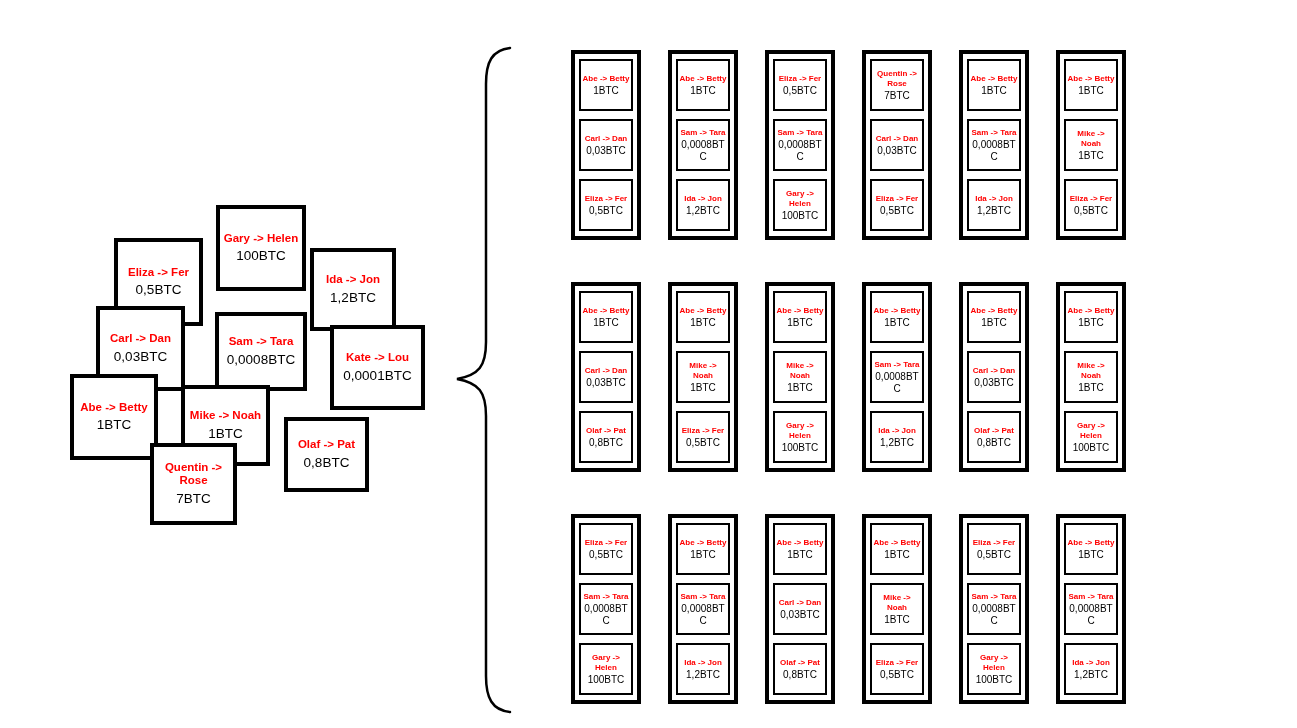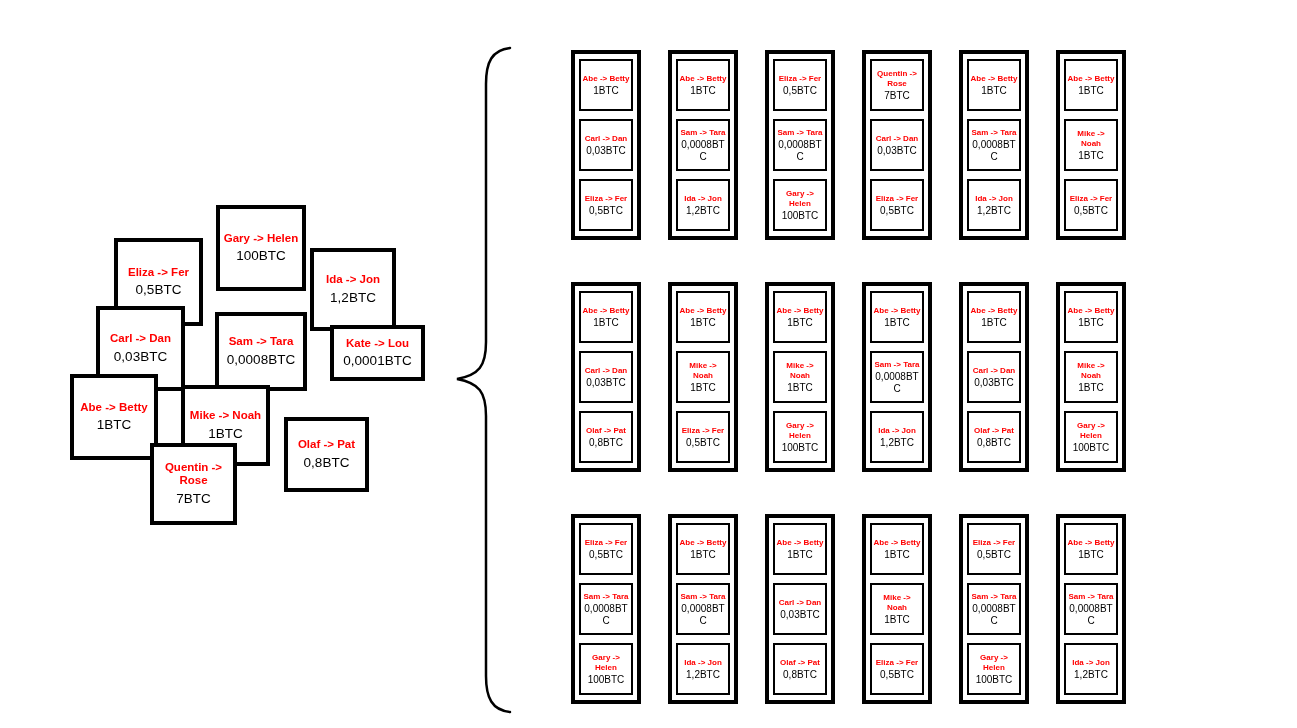--- a/index.html
+++ b/index.html
@@ -16,21 +16,21 @@
     text-align:center; padding:2px;
   }
   .mem-name  { color:var(--tx-red); font-weight:bold; font-size:11.5px; line-height:1.15; }
   .mem-amount{ color:var(--ink); font-size:13.5px; line-height:1.2; margin-top:3px; }
 
   .mem-box-0 { left:114px; top:238px; width:89px; height:88px; } 
   .mem-box-1 { left:216px; top:205px; width:90px; height:86px; } 
   .mem-box-2 { left:310px; top:248px; width:86px; height:83px; } 
   .mem-box-3 { left:96px;  top:306px; width:89px; height:85px; } 
   .mem-box-4 { left:215px; top:312px; width:92px; height:79px; } 
-  .mem-box-5 { left:330px; top:325px; width:95px; height:56px; } 
+  .mem-box-5 { left:330px; top:325px; width:95px; height:85px; } 
   .mem-box-6 { left:70px;  top:374px; width:88px; height:86px; } 
   .mem-box-7 { left:181px; top:385px; width:89px; height:81px; } 
   .mem-box-8 { left:284px; top:417px; width:85px; height:75px; } 
   .mem-box-9 { left:150px; top:443px; width:87px; height:82px; } 
 
   
   .brace { position:absolute; left:448px; top:42px; }
 
   
   .blocks-grid {

